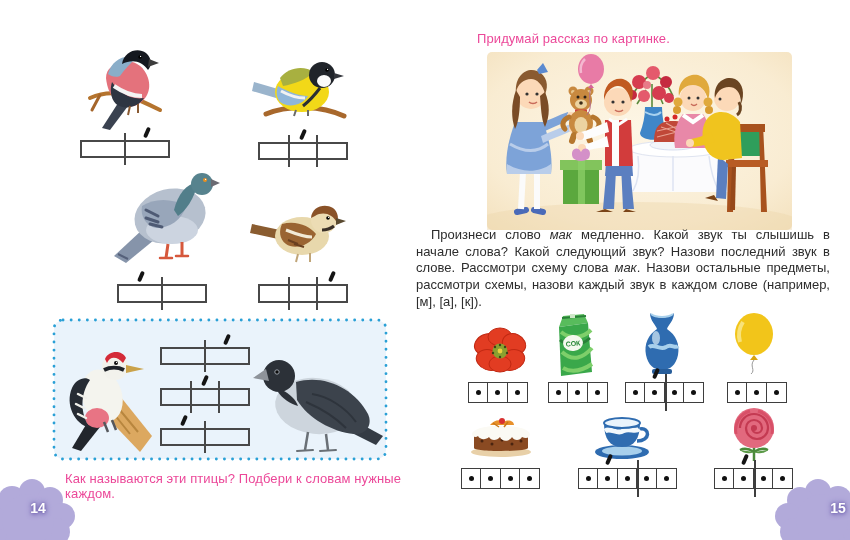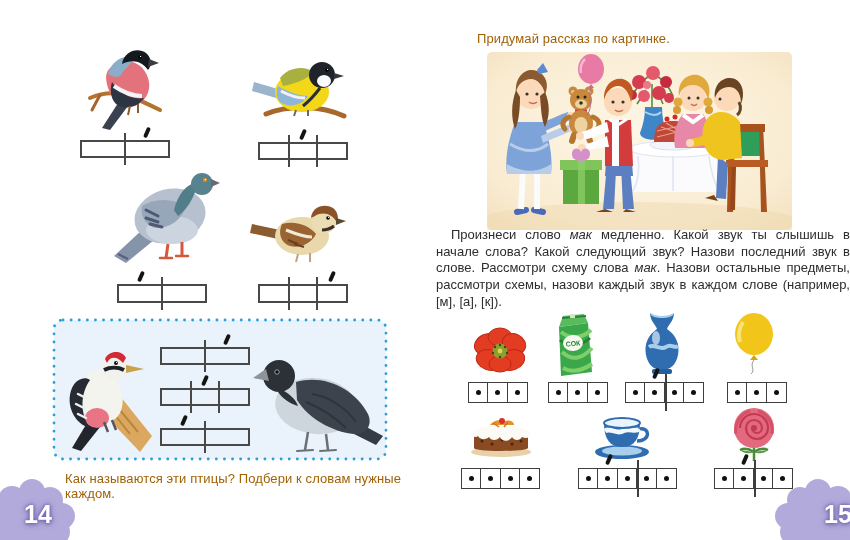--- a/index.html
+++ b/index.html
@@ -1,41 +1,41 @@
 <!DOCTYPE html>
 <html><head>
 <meta charset="utf-8">
 <style>
   *{box-sizing:border-box}
   html,body{margin:0;padding:0}
   body{width:850px;height:540px;position:relative;background:#ffffff;
        font-family:"Liberation Sans",sans-serif;overflow:hidden}
   .abs{position:absolute}
-  .caption{position:absolute;font-size:13px;color:#a16207;letter-spacing:.1px}
-  .task{position:absolute;left:436px;top:227px;width:414px;font-size:13px;line-height:1.28;
+  .caption{position:absolute;font-size:13px;color:#ec4899;letter-spacing:.1px}
+  .task{position:absolute;left:416px;top:227px;width:414px;font-size:13px;line-height:1.28;
         text-align:justify;color:#2d2d2d;text-indent:15px}
   .task i{font-style:italic}
 
   
   .syl{position:absolute;border:2px solid #484848;background:transparent}
   .syl-div{position:absolute;top:-9px;bottom:-9px;width:2px;background:#484848;transform:translateX(-50%)}
   .accent{position:absolute;top:-15px;width:4px;height:11px;background:#141414;border-radius:2px;
           transform:translateX(-50%) rotate(24deg)}
 
   
   .snd{position:absolute;display:flex}
   .cell{width:21px;height:21px;border:1.6px solid #3e3e3e;background:#fff;position:relative;flex:none}
   .cell + .cell{margin-left:-1.6px}
   .dot{position:absolute;left:50%;top:50%;width:5px;height:5px;margin:-2.5px 0 0 -2.5px;
        background:#101010;border-radius:50%}
   .snd-div{position:absolute;top:-8px;height:37px;width:2px;background:#3e3e3e}
   .snd .accent{top:-14px}
 
   .blue-box{position:absolute;left:52px;top:318px;width:336px;height:143px}
-  .page-num{position:absolute;width:60px;text-align:center;color:#fff;font-weight:bold;font-size:25px;
+  .page-num{position:absolute;width:60px;text-align:center;color:#fff;font-weight:bold;font-size:14px;
             text-shadow:0 0 3px #6e5fae,0 0 6px #8478bc,0 1px 5px #6e5fae}
 </style>
 </head>
 <body>
 
 <svg class="abs" style="left:86px;top:36px" width="80" height="96" viewBox="0 0 80 96">
   <path d="M4,62 C18,56 30,56 42,60 C54,64 62,68 74,74" stroke="#b5742e" stroke-width="4" fill="none" stroke-linecap="round"></path>
   <path d="M14,59 L6,74" stroke="#a5652a" stroke-width="3" stroke-linecap="round"></path>
   <polygon points="34,64 16,92 24,94 42,70" fill="#3a4250"></polygon>
   <path d="M20,42 C22,62 34,72 48,70 C60,66 66,54 62,42 C58,30 48,24 38,26 C28,28 20,32 20,42 Z" fill="#e4727c"></path>

